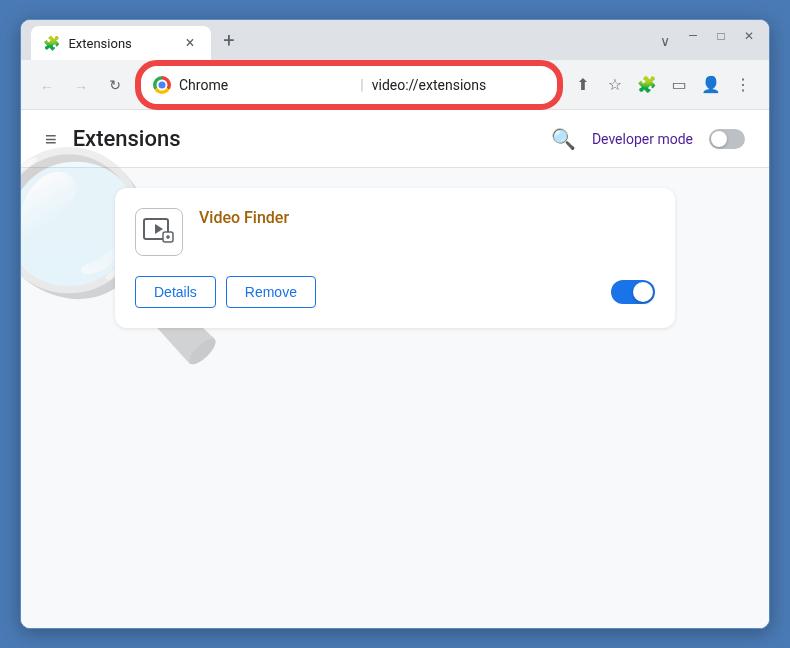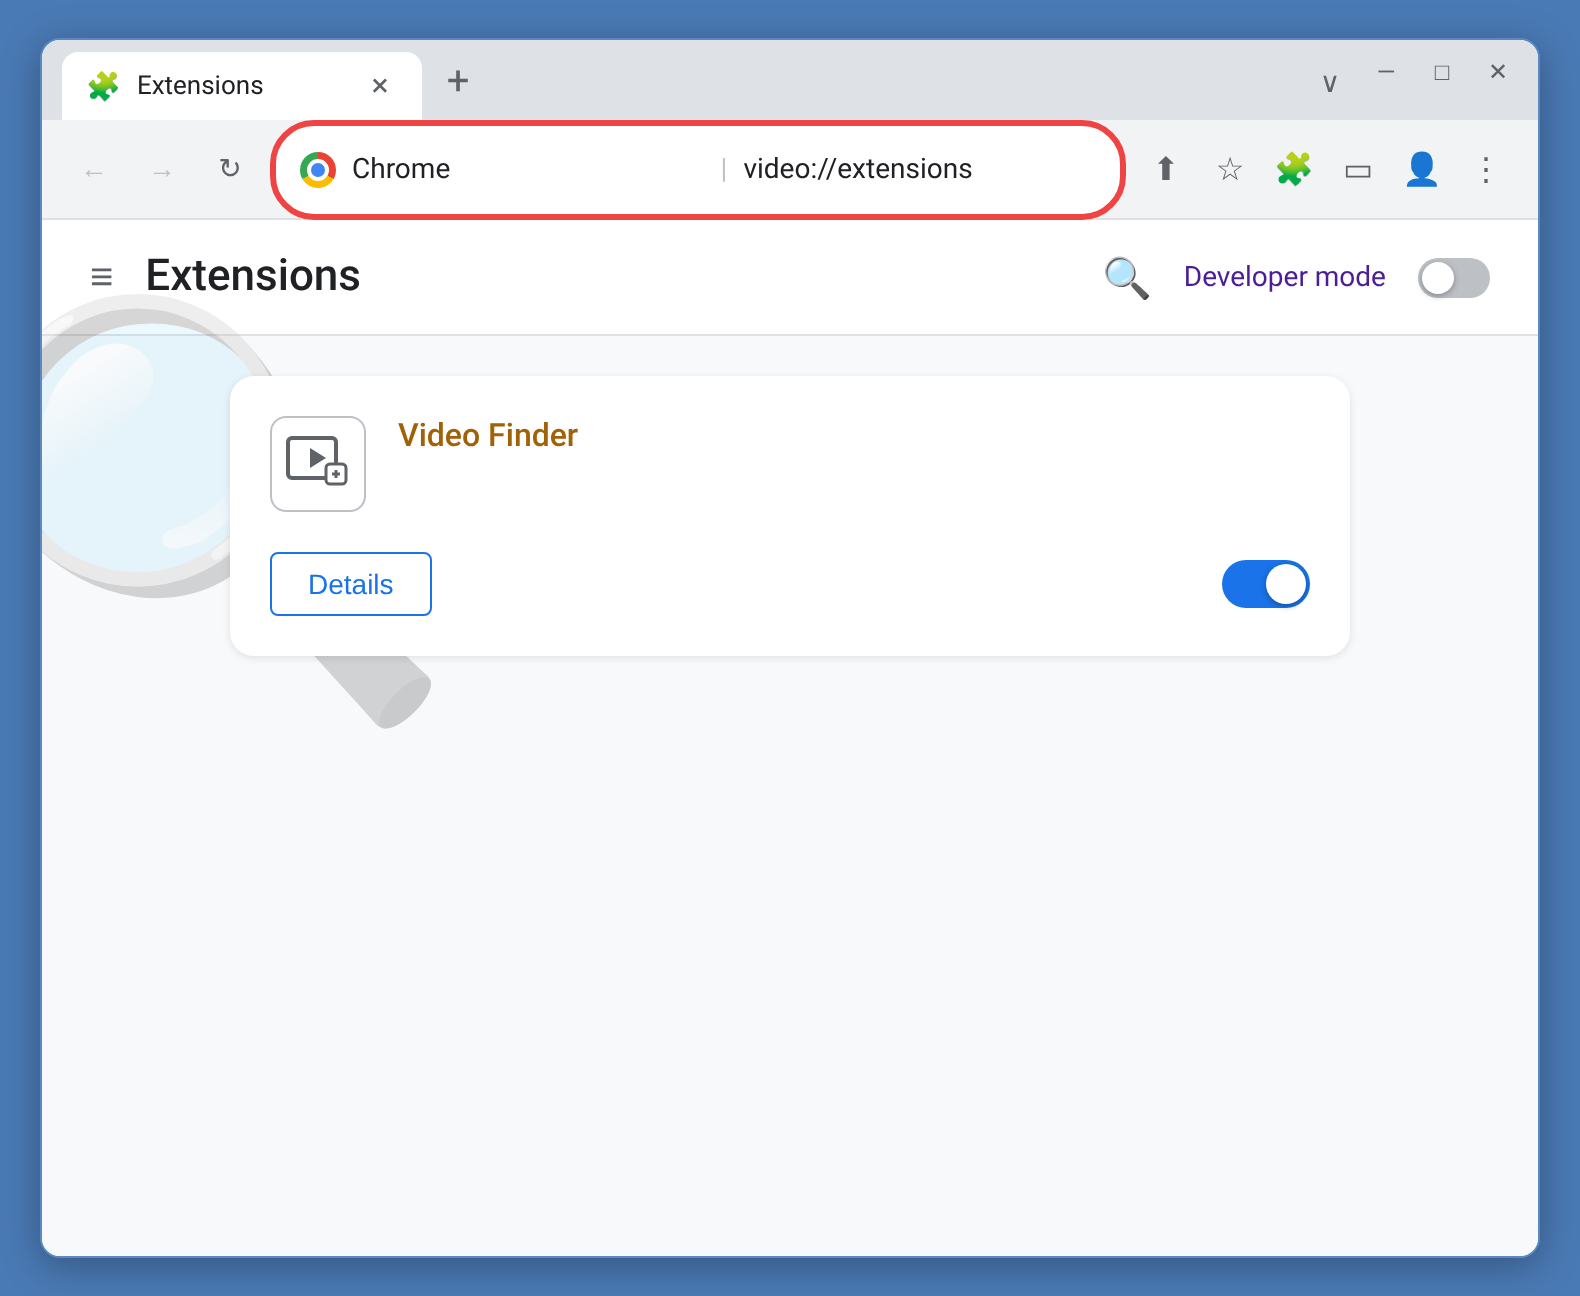--- a/index.html
+++ b/index.html
@@ -151,21 +151,21 @@
     }
 
     .address-bar {
       flex: 1;
       display: flex;
       align-items: center;
       background: #fff;
       border-radius: 22px;
       padding: 0 12px;
       height: 50px;
-      border: 3px solid #ef4444;
+      border: 6px solid #ef4444;
       gap: 8px;
     }
 
     .chrome-logo {
       width: 18px;
       height: 18px;
       border-radius: 50%;
       background: conic-gradient(#ea4335 0deg 120deg, #fbbc04 120deg 240deg, #34a853 240deg 360deg);
       position: relative;
       flex-shrink: 0;
@@ -478,20 +478,21 @@
               <line x1="25" y1="23" x2="29" y2="23" stroke="#5f6368" stroke-width="1.5"></line>
               <line x1="27" y1="21" x2="27" y2="25" stroke="#5f6368" stroke-width="1.5"></line>
             </svg>
           </div>
           <div class="extension-info">
             <h3>Video Finder</h3>
           </div>
         </div>
         <div class="card-bottom">
           <button class="card-btn">Details</button>
+          <button class="card-btn">Remove</button>
           <div class="spacer"></div>
           <div class="toggle-enabled"></div>
         </div>
       </div>
 
       <div class="bg-risk-text">RISK4.COM</div>
 
     </div>
   </div>
 

